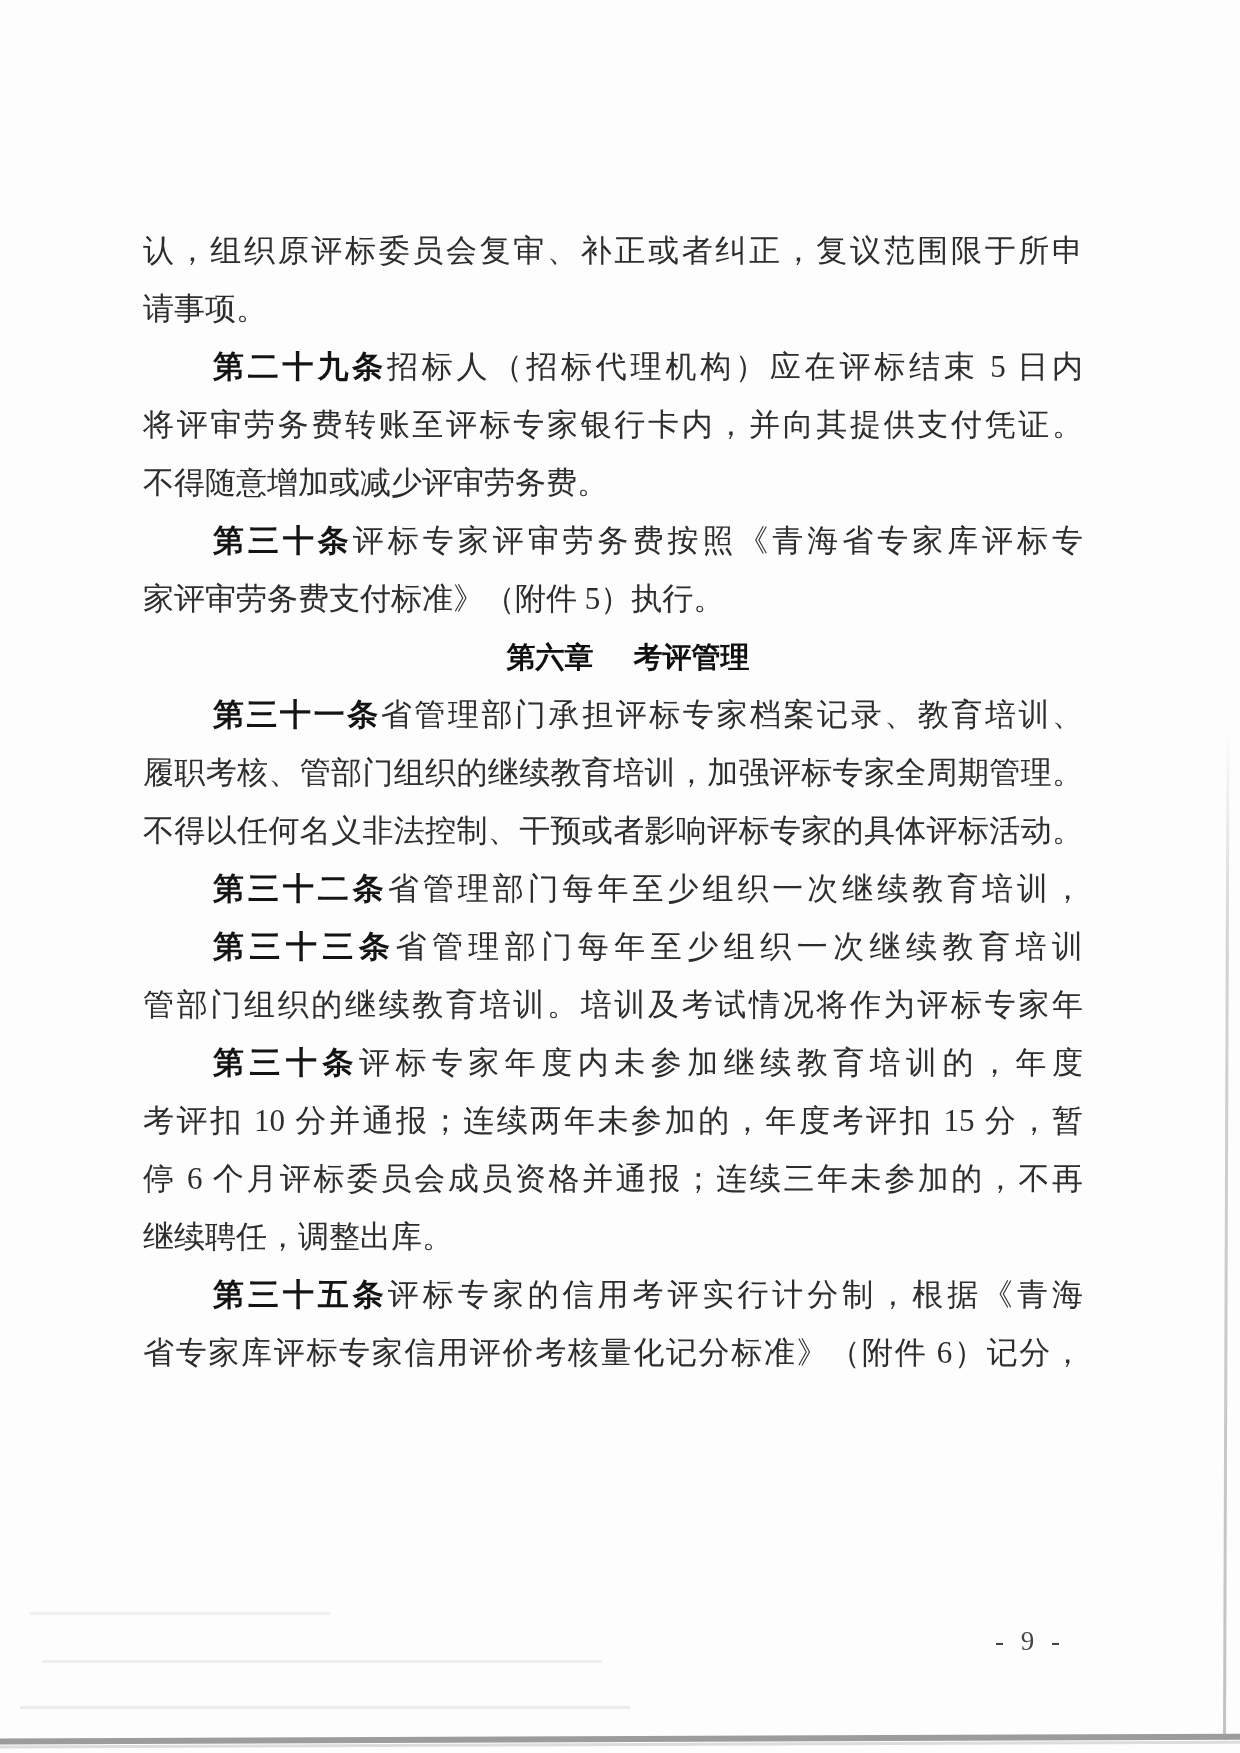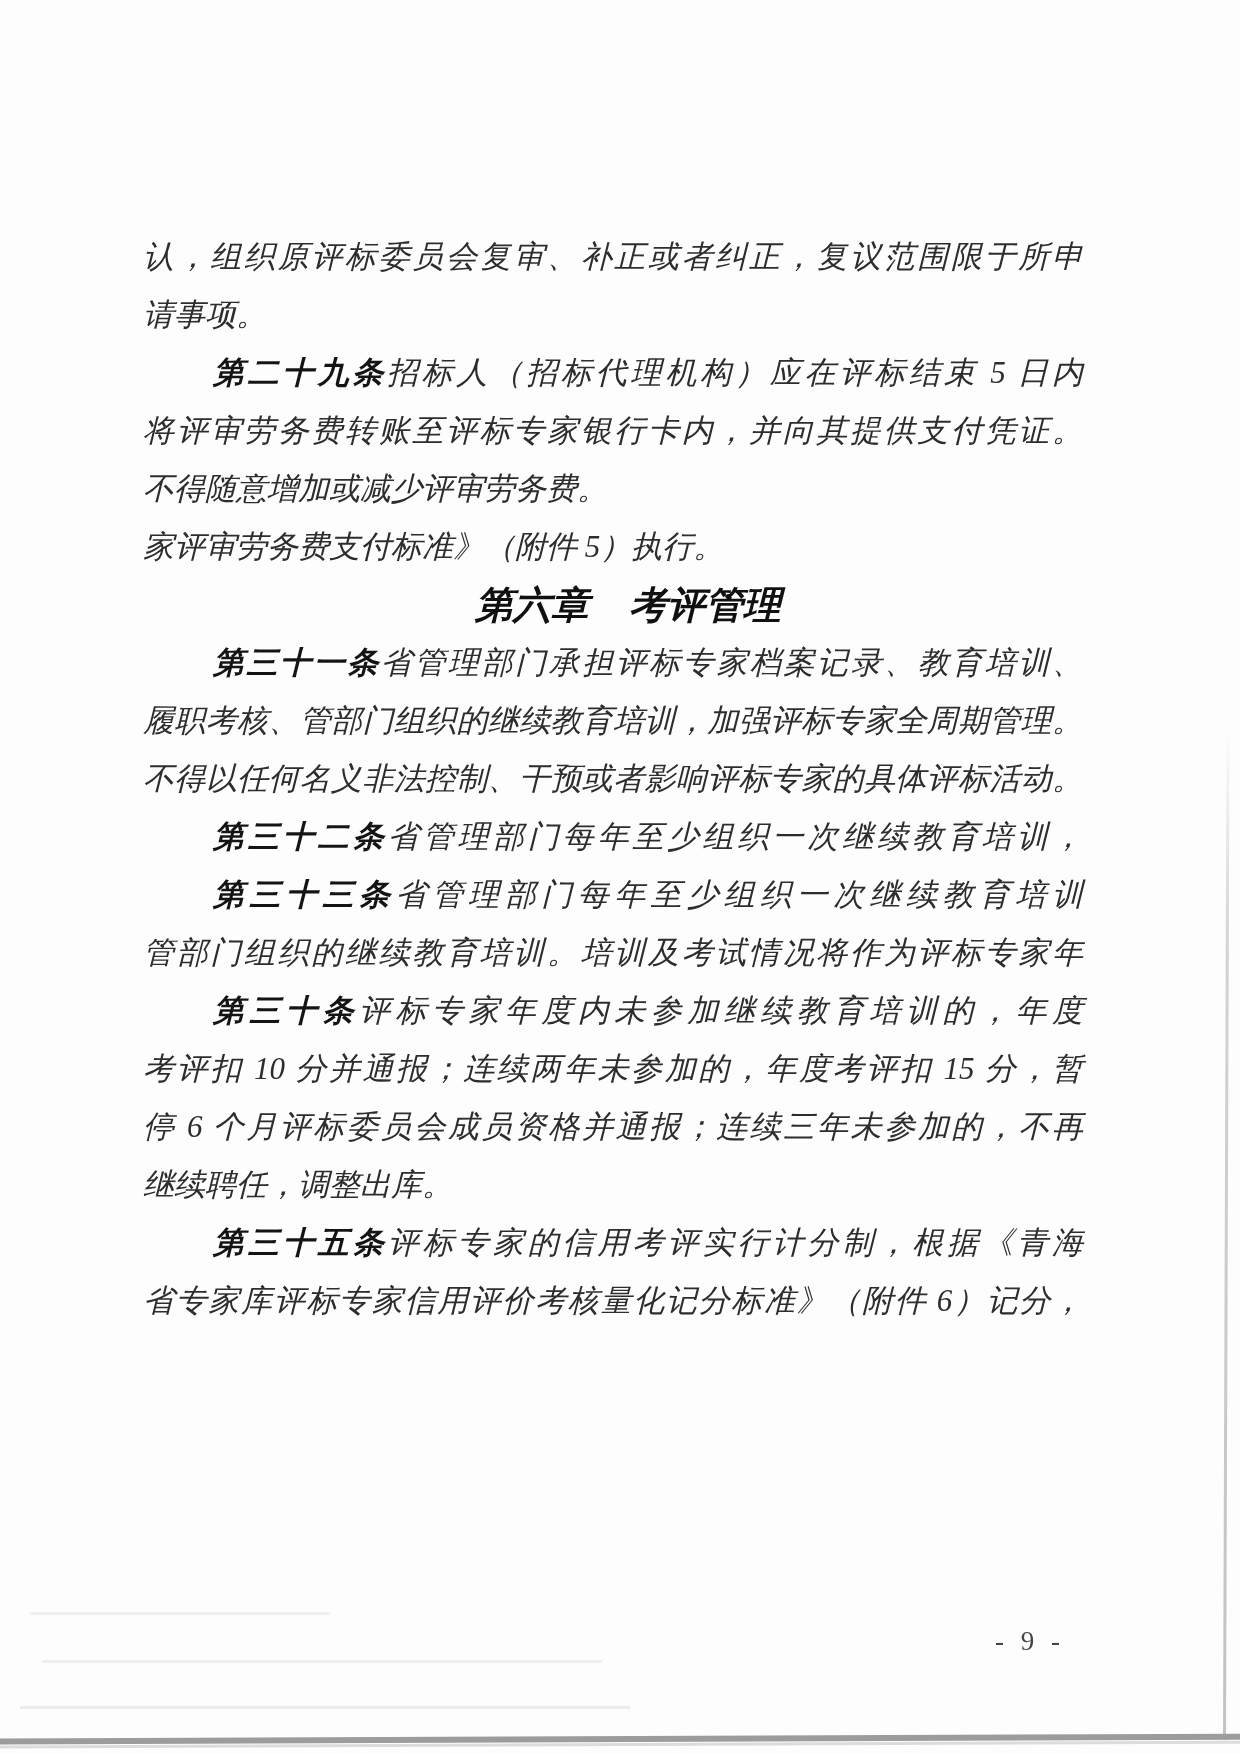--- a/index.html
+++ b/index.html
@@ -9,23 +9,22 @@
     width: 1240px;
     height: 1753px;
     background: #fdfdfd;
     overflow: hidden;
     font-family: "Liberation Serif", serif;
   }
 
   .doc-body {
     position: absolute;
     left: 143px;
-    top: 228px;
+    top: 222px;
     width: 940px;
-    font-style: italic;
   }
 
   .line {
     height: 58px;
     line-height: 58px;
     font-size: 31px;
     color: #2d2d2d;
     text-align: justify;
     text-align-last: justify;
     white-space: normal;
@@ -35,21 +34,21 @@
   }
   .line.indent {
     text-indent: 70px;
   }
   .lead {
     font-weight: 700;
     color: #141414;
   }
   .line.heading {
     font-weight: 700;
-    font-size: 38px;
+    font-size: 29px;
     color: #101010;
     text-align: center;
     text-align-last: center;
     padding-left: 30px;
   }
   .hgap {
     display: inline-block;
     width: 40px;
   }
 
@@ -101,20 +100,21 @@
 <body>
 
 <div class="page">
 
   <div class="doc-body">
       <div class="line"><span>认，组织原评标委员会复审、补正或者纠正，复议范围限于所申</span></div>
       <div class="line end"><span>请事项。</span></div>
       <div class="line indent"><span class="lead">第二十九条</span><span>招标人（招标代理机构）应在评标结束 5 日内</span></div>
       <div class="line"><span>将评审劳务费转账至评标专家银行卡内，并向其提供支付凭证。</span></div>
       <div class="line end"><span>不得随意增加或减少评审劳务费。</span></div>
+      <div class="line indent"><span class="lead">第三十条</span><span>评标专家评审劳务费按照《青海省专家库评标专</span></div>
       <div class="line end"><span>家评审劳务费支付标准》（附件 5）执行。</span></div>
       <div class="line heading"><span>第六章</span><span class="hgap"></span><span>考评管理</span></div>
       <div class="line indent"><span class="lead">第三十一条</span><span>省管理部门承担评标专家档案记录、教育培训、</span></div>
       <div class="line"><span>履职考核、管部门组织的继续教育培训，加强评标专家全周期管理。</span></div>
       <div class="line"><span>不得以任何名义非法控制、干预或者影响评标专家的具体评标活动。</span></div>
       <div class="line indent"><span class="lead">第三十二条</span><span>省管理部门每年至少组织一次继续教育培训，</span></div>
       <div class="line indent"><span class="lead">第三十三条</span><span>省管理部门每年至少组织一次继续教育培训</span></div>
       <div class="line"><span>管部门组织的继续教育培训。培训及考试情况将作为评标专家年</span></div>
       <div class="line indent"><span class="lead">第三十条</span><span>评标专家年度内未参加继续教育培训的，年度</span></div>
       <div class="line"><span>考评扣 10 分并通报；连续两年未参加的，年度考评扣 15 分，暂</span></div>

